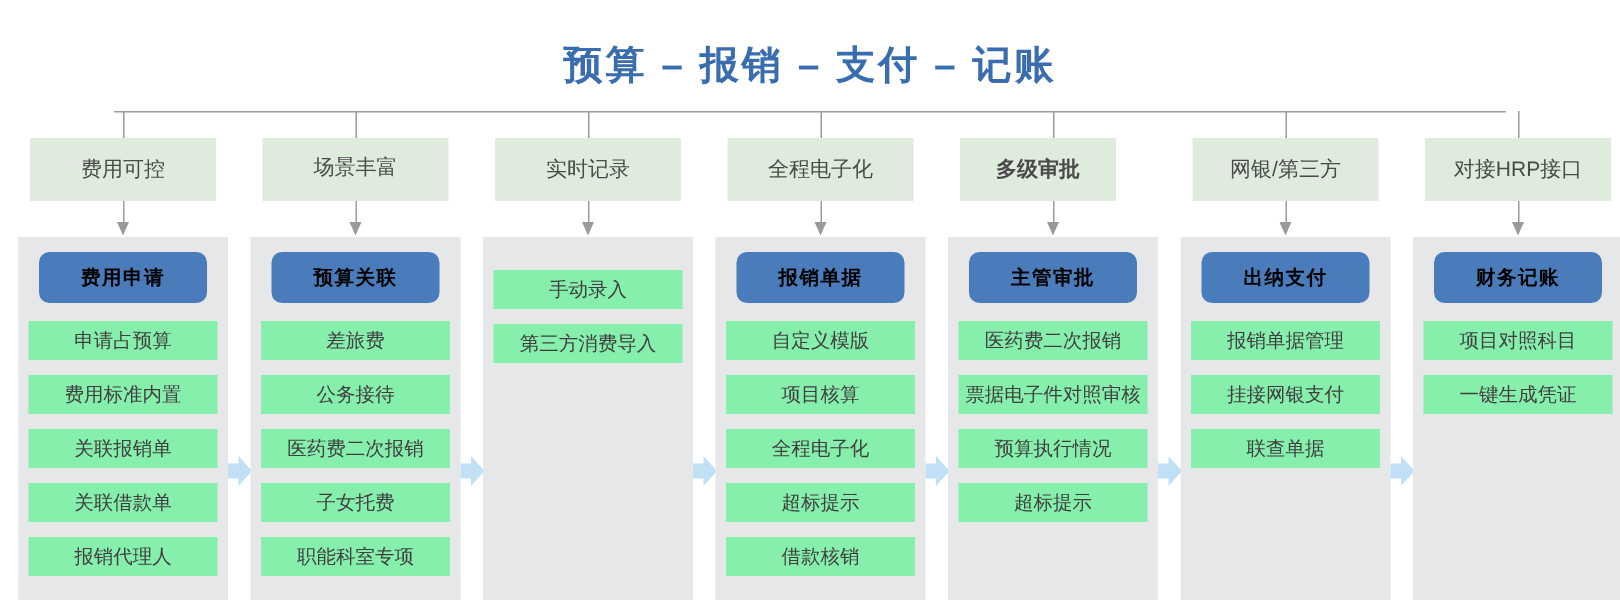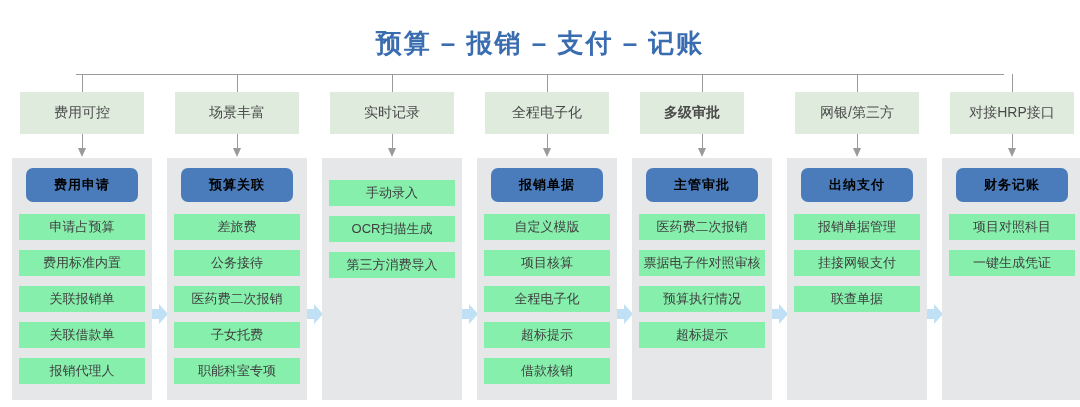--- a/index.html
+++ b/index.html
@@ -196,21 +196,20 @@
 <div class="green-box" style="left: 330px; width: 124px;">
     <span>实时记录</span>
   </div>
 <div class="down-arrow" style="left: 387.5px;">
     <div class="stem"></div>
     <div class="head"></div>
   </div>
 <div class="column" style="left: 322px;">
     <div class="items">
       <div class="item">手动录入</div>
-      <div class="item two-line">OCR扫描生成</div>
       <div class="item two-line">第三方消费导入</div>
     </div>
   </div>
 <div class="flow-arrow" style="left: 462px;">
     <div class="tail"></div>
     <div class="tip"></div>
   </div>
 <div class="bracket-tick" style="left: 546.5px;"></div>
 <div class="green-box" style="left: 485px; width: 124px;">
     <span>全程电子化</span>

